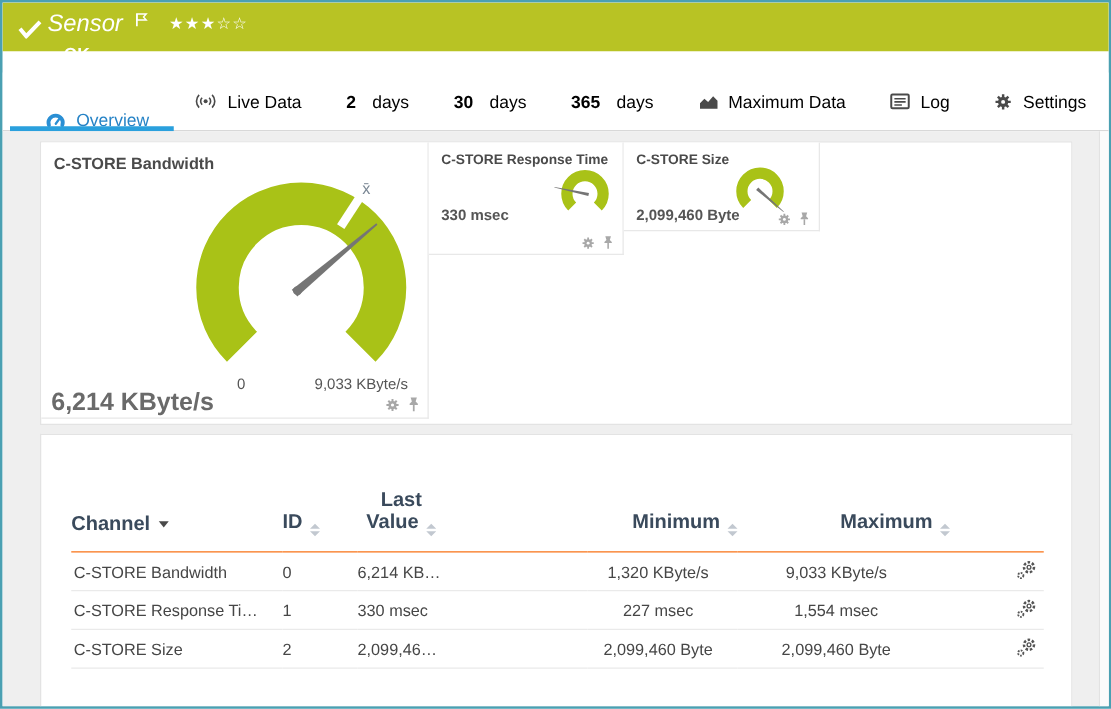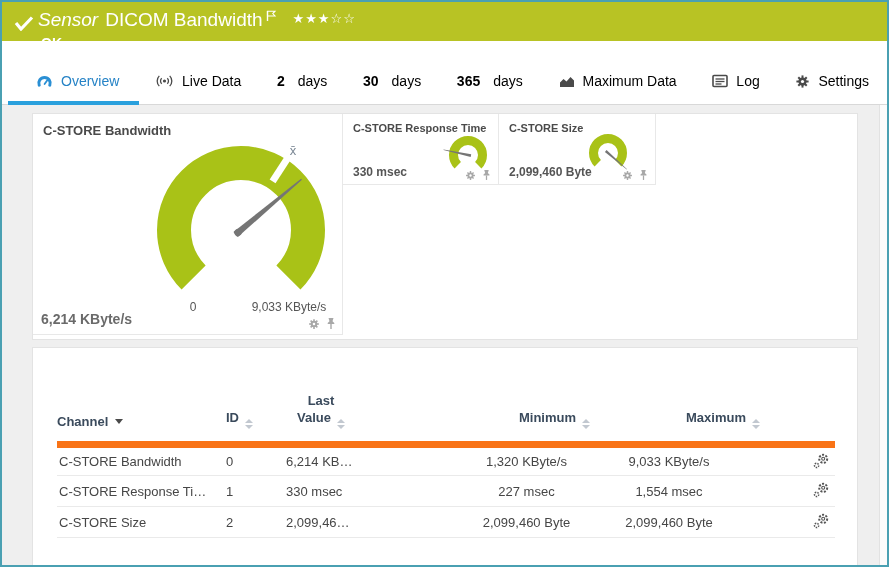--- a/index.html
+++ b/index.html
@@ -15,59 +15,59 @@
   .frame{position:relative;width:889px;height:567px;border:2px solid var(--frame-border);background:#fff;overflow:hidden;}
 
   
   .banner{position:absolute;left:0;top:0;right:0;height:39px;background:var(--banner-green);color:#fff;}
   .banner .check{position:absolute;left:12px;top:14px;}
   .title-line{position:absolute;left:36px;top:7px;font-size:19px;display:flex;align-items:flex-start;}
   .title-line .kind{font-style:italic;margin-right:7px;}
   .title-line .name{font-weight:500;}
   .title-line .flag{margin-left:3px;margin-top:1px;}
   .stars{margin-left:16px;margin-top:3px;font-size:13px;letter-spacing:1px;line-height:1;}
-  .status{position:absolute;left:39px;top:33px;font-size:14px;font-weight:bold;}
+  .status{position:absolute;left:49px;top:33px;font-size:14px;font-weight:bold;}
 
   
   .tabs{position:absolute;left:0;top:56px;right:0;height:47px;background:#fff;border-bottom:1px solid #d8d8d8;display:flex;align-items:stretch;justify-content:space-between;padding:0 12px 0 28px;}
   .tab{display:flex;align-items:center;gap:8px;font-size:14px;color:#000000;position:relative;padding:0 6px;cursor:pointer;white-space:nowrap;}
   .tab .num{font-weight:bold;margin-right:5px;}
-  .tab.active{color:var(--tab-active-blue);font-weight:500;}
+  .tab.active{color:var(--tab-active-blue);font-weight:500;align-items:flex-end;}
   .tab.active::after{content:"";position:absolute;left:-22px;right:-14px;bottom:-1px;height:4px;background:var(--tab-underline-blue);}
   .tab svg{flex:0 0 auto;}
 
   
   .content{position:absolute;left:0;top:103px;right:0;bottom:0;background:var(--page-bg);}
   .panel{position:absolute;background:#fff;border:1px solid #e3e3e3;}
   .gauges-panel{left:30px;top:8px;width:826px;height:227px;}
   .table-panel{left:30px;top:242px;width:826px;bottom:0;border-bottom:none;}
 
   
   .tile{position:absolute;background:#fff;}
   .tile-big{left:0;top:0;width:310px;height:221px;border-right:1px solid #e8e8e8;border-bottom:1px solid #e8e8e8;}
-  .tile-s1{left:310px;top:0;width:156px;height:71px;border-right:1px solid #e8e8e8;border-bottom:1px solid #e8e8e8;}
+  .tile-s1{left:310px;top:0;width:156px;height:90px;border-right:1px solid #e8e8e8;border-bottom:1px solid #e8e8e8;}
   .tile-s2{left:466px;top:0;width:157px;height:71px;border-right:1px solid #e8e8e8;border-bottom:1px solid #e8e8e8;}
   .tile-title{position:absolute;left:10px;top:9px;font-weight:bold;color:#4a4a4a;font-size:13px;}
   .tile-s1 .tile-title,.tile-s2 .tile-title{font-size:11px;top:8px;}
   .gauge-big{position:absolute;left:113px;top:16px;}
   .scale-zero{position:absolute;left:144px;top:186px;width:32px;text-align:center;font-size:12px;color:#555;}
   .scale-max{position:absolute;left:195px;top:186px;width:122px;text-align:center;font-size:12px;color:#555;}
-  .gauge-value-big{position:absolute;left:8px;top:197px;font-size:14px;font-weight:bold;color:#6a6a6a;}
+  .gauge-value-big{position:absolute;left:8px;top:197px;font-size:20px;font-weight:bold;color:#6a6a6a;}
   .tile-icons{position:absolute;display:flex;gap:6px;align-items:center;}
   .tile-big .tile-icons{right:6px;top:203px;}
   .tile-s1 .tile-icons,.tile-s2 .tile-icons{right:7px;bottom:3px;}
   .gauge-small{position:absolute;}
   .tile-s1 .gauge-small{left:93px;top:13px;}
   .tile-s2 .gauge-small{left:77px;top:11px;}
   .gauge-value-small{position:absolute;left:10px;top:51px;font-size:12px;font-weight:bold;color:#555;}
 
   
   table{position:absolute;left:24px;top:30px;width:778px;border-collapse:collapse;table-layout:fixed;}
   col.c1{width:169px;}col.c2{width:60px;}col.c3{width:184px;}col.c4{width:120px;}col.c5{width:170px;}col.c6{width:75px;}
-  th{font-size:13px;color:#3a4a5c;font-weight:bold;padding:14px 0 12px;border-bottom:7px solid #f97316;vertical-align:bottom;}
+  th{font-size:16px;color:#3a4a5c;font-weight:bold;padding:14px 0 12px;border-bottom:1px solid #f97316;vertical-align:bottom;}
   th.left{text-align:left;}
   th.right{text-align:right;}
   td{height:31px;border-bottom:1px solid #eaeaea;font-size:13px;color:#464646;vertical-align:middle;}
   td.ch{padding-left:2px;text-align:left;}
   td.right{text-align:center;}
   td.pr1{padding-right:7px;}
   td.pr2{padding-right:12px;}
   td.gearcell{padding-left:53px;}
   .lastvalue-head{width:70px;text-align:center;line-height:17px;}
   .sort{display:inline-flex;flex-direction:column;margin-left:6px;vertical-align:-1px;}
@@ -83,21 +83,20 @@
 <body>
 
 <div class="frame">
 
   <header class="banner">
     <svg class="check" width="20" height="15" viewBox="0 0 20 15">
       <path d="M2 7l5 6L18 1.5" stroke="#fff" stroke-width="3.2" fill="none"></path>
     </svg>
     <div class="title-line">
       <span class="kind">Sensor</span>
-      <span class="name">DICOM Bandwidth</span>
       <svg class="flag" width="11" height="12" viewBox="0 0 11 12">
         <path d="M1.5 1v10" stroke="#fff" stroke-width="1.4" fill="none"></path>
         <path d="M1.5 1.2h7.5l-2.2 2.4 2.2 2.4H1.5z" stroke="#fff" stroke-width="1.1" fill="none"></path>
       </svg>
       <span class="stars"><span>★★★</span><span>☆☆</span></span>
     </div>
     <div class="status">OK</div>
   </header>
 
   <nav class="tabs">

